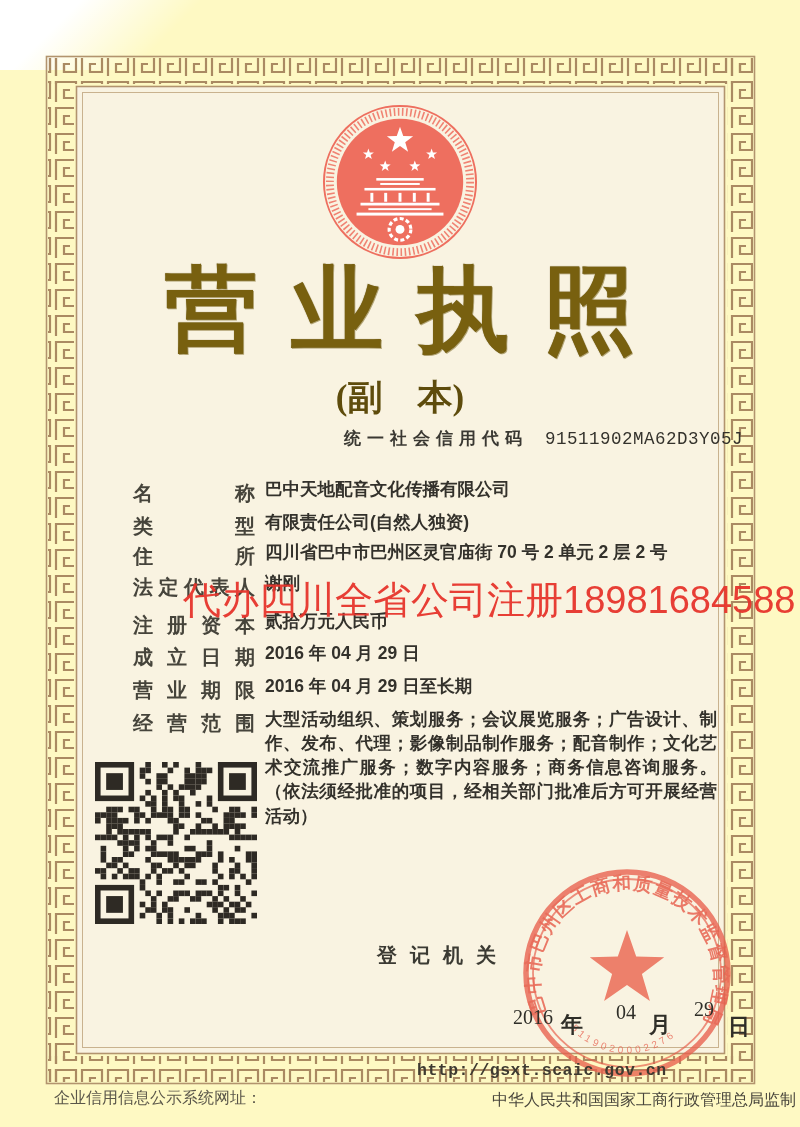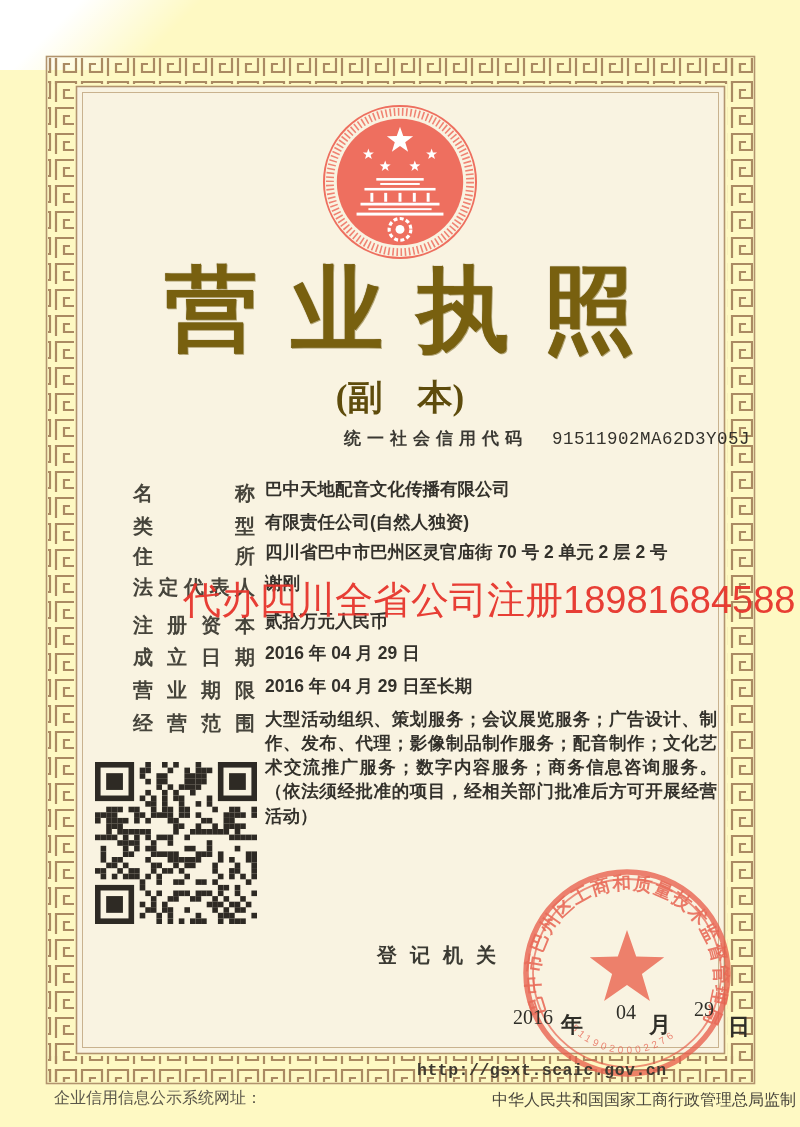--- a/index.html
+++ b/index.html
@@ -8,21 +8,21 @@
   .page::before{content:"";position:absolute;left:0;top:0;width:220px;height:70px;
         background:linear-gradient(135deg,#ffffff 28%,rgba(255,255,255,0)70%);z-index:0;}
   .border-svg{position:absolute;left:0;top:0;z-index:1;}
   .emblem{position:absolute;left:50%;top:100px;transform:translateX(-50%);z-index:2;}
   .title{position:absolute;left:0;right:0;top:262px;text-align:center;z-index:2;
          font-family:"Liberation Serif",serif;font-weight:900;font-size:92px;line-height:1.05;
          color:#78600f;letter-spacing:34px;padding-left:34px;
          text-shadow:0 0 1px rgba(84,66,8,.75),1px 1px 0 rgba(120,98,20,.5);}
   .subtitle{position:absolute;left:0;right:0;top:374px;text-align:center;z-index:2;
          font-family:"Liberation Serif",serif;font-weight:700;font-size:35px;color:#5e4c0c;}
-  .code-row{position:absolute;left:344px;top:427px;z-index:2;display:flex;align-items:baseline;gap:7px;}
+  .code-row{position:absolute;left:344px;top:427px;z-index:2;display:flex;align-items:baseline;}
   .code-label{font-size:17px;font-weight:700;color:#3a3832;letter-spacing:6px;
          font-family:"Liberation Serif",serif;}
   .code-value{font-size:17.5px;color:#34322c;font-family:Liberation Mono, monospace;
          margin-left:17px;letter-spacing:.5px;}
   .frow{position:absolute;left:133px;display:flex;z-index:3;}
   .flabel{width:122px;min-width:122px;font-size:20px;color:#46443b;
          font-family:"Liberation Serif",serif;font-weight:600;
          text-align:justify;text-align-last:justify;margin-top:3px;}
   .fvalue{margin-left:10px;font-size:17.5px;font-weight:700;color:#33312b;line-height:1.38;}
   .fvalue.scope{width:452px;text-align:justify;}

